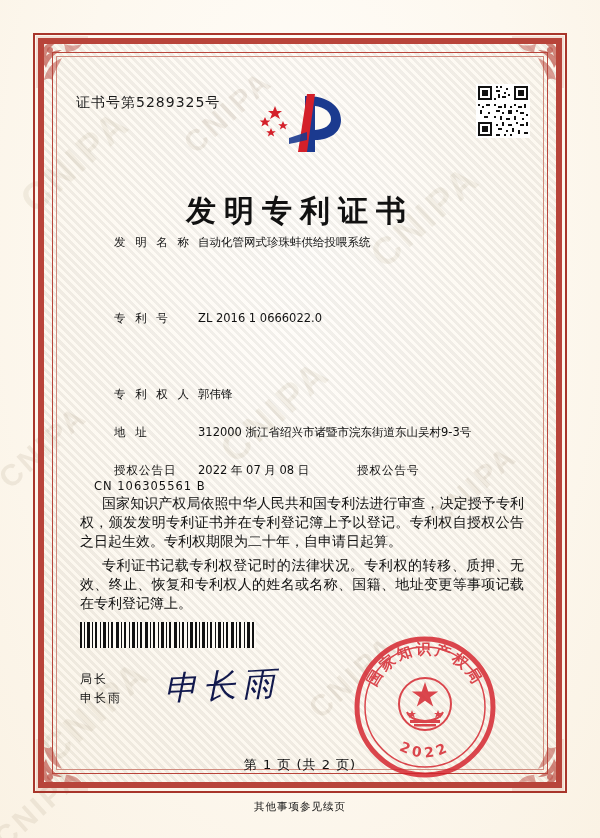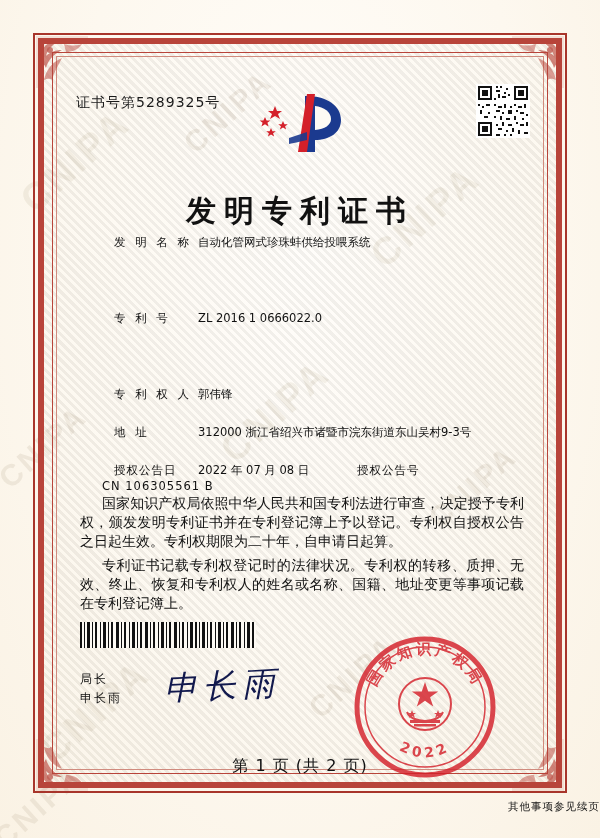--- a/index.html
+++ b/index.html
@@ -192,29 +192,29 @@
     right: 46px;
     top: 578px;
     width: 146px;
     height: 146px;
   }
   #page-num {
     position: absolute;
     left: 0; right: 0;
     top: 700px;
     text-align: center;
-    font-size: 16px;
+    font-size: 13px;
     color: #111;
     letter-spacing: 1px;
   }
   #footer-note {
     position: absolute;
     left: 0; right: 0;
     top: 800px;
-    text-align: right;
+    text-align: center;
     font-size: 10.5px;
     color: #111;
     letter-spacing: 1px;
   }
 </style>
 </head>
 <body>
 
 <div id="page">
   <div id="paper-bg"></div>
@@ -369,21 +369,21 @@
     <div class="field" style="top:330px;">
       <span class="lbl">专 利 权 人</span><span class="val">郭伟锋</span>
     </div>
     <div class="field" style="top:368px;">
       <span class="lbl">地      址</span><span class="val">312000 浙江省绍兴市诸暨市浣东街道东山吴村9-3号</span>
     </div>
 
     <div class="field field2" style="top:406px;">
       <span class="lbl">授权公告日</span><span class="val">2022 年 07 月 08 日</span>
       <span class="inline-lbl" style="margin-left:44px;">授权公告号</span>
-      <span class="inline-lbl" style="margin-left:24px;">CN 106305561 B</span>
+      <span class="inline-lbl" style="margin-left:16px;">CN 106305561 B</span>
     </div>
 
     <div id="para1" style="top:438px;">国家知识产权局依照中华人民共和国专利法进行审查，决定授予专利权，颁发发明专利证书并在专利登记簿上予以登记。专利权自授权公告之日起生效。专利权期限为二十年，自申请日起算。</div>
     <div id="para2" style="top:500px;">专利证书记载专利权登记时的法律状况。专利权的转移、质押、无效、终止、恢复和专利权人的姓名或名称、国籍、地址变更等事项记载在专利登记簿上。</div>
 
     <div id="barcode">
       <svg viewBox="0 0 176 26" width="176" height="26" preserveAspectRatio="none">
         <rect width="176" height="26" fill="#fdfaf4"></rect>
         <g fill="#111">
           <rect x="0" y="0" width="2" height="26"></rect>

